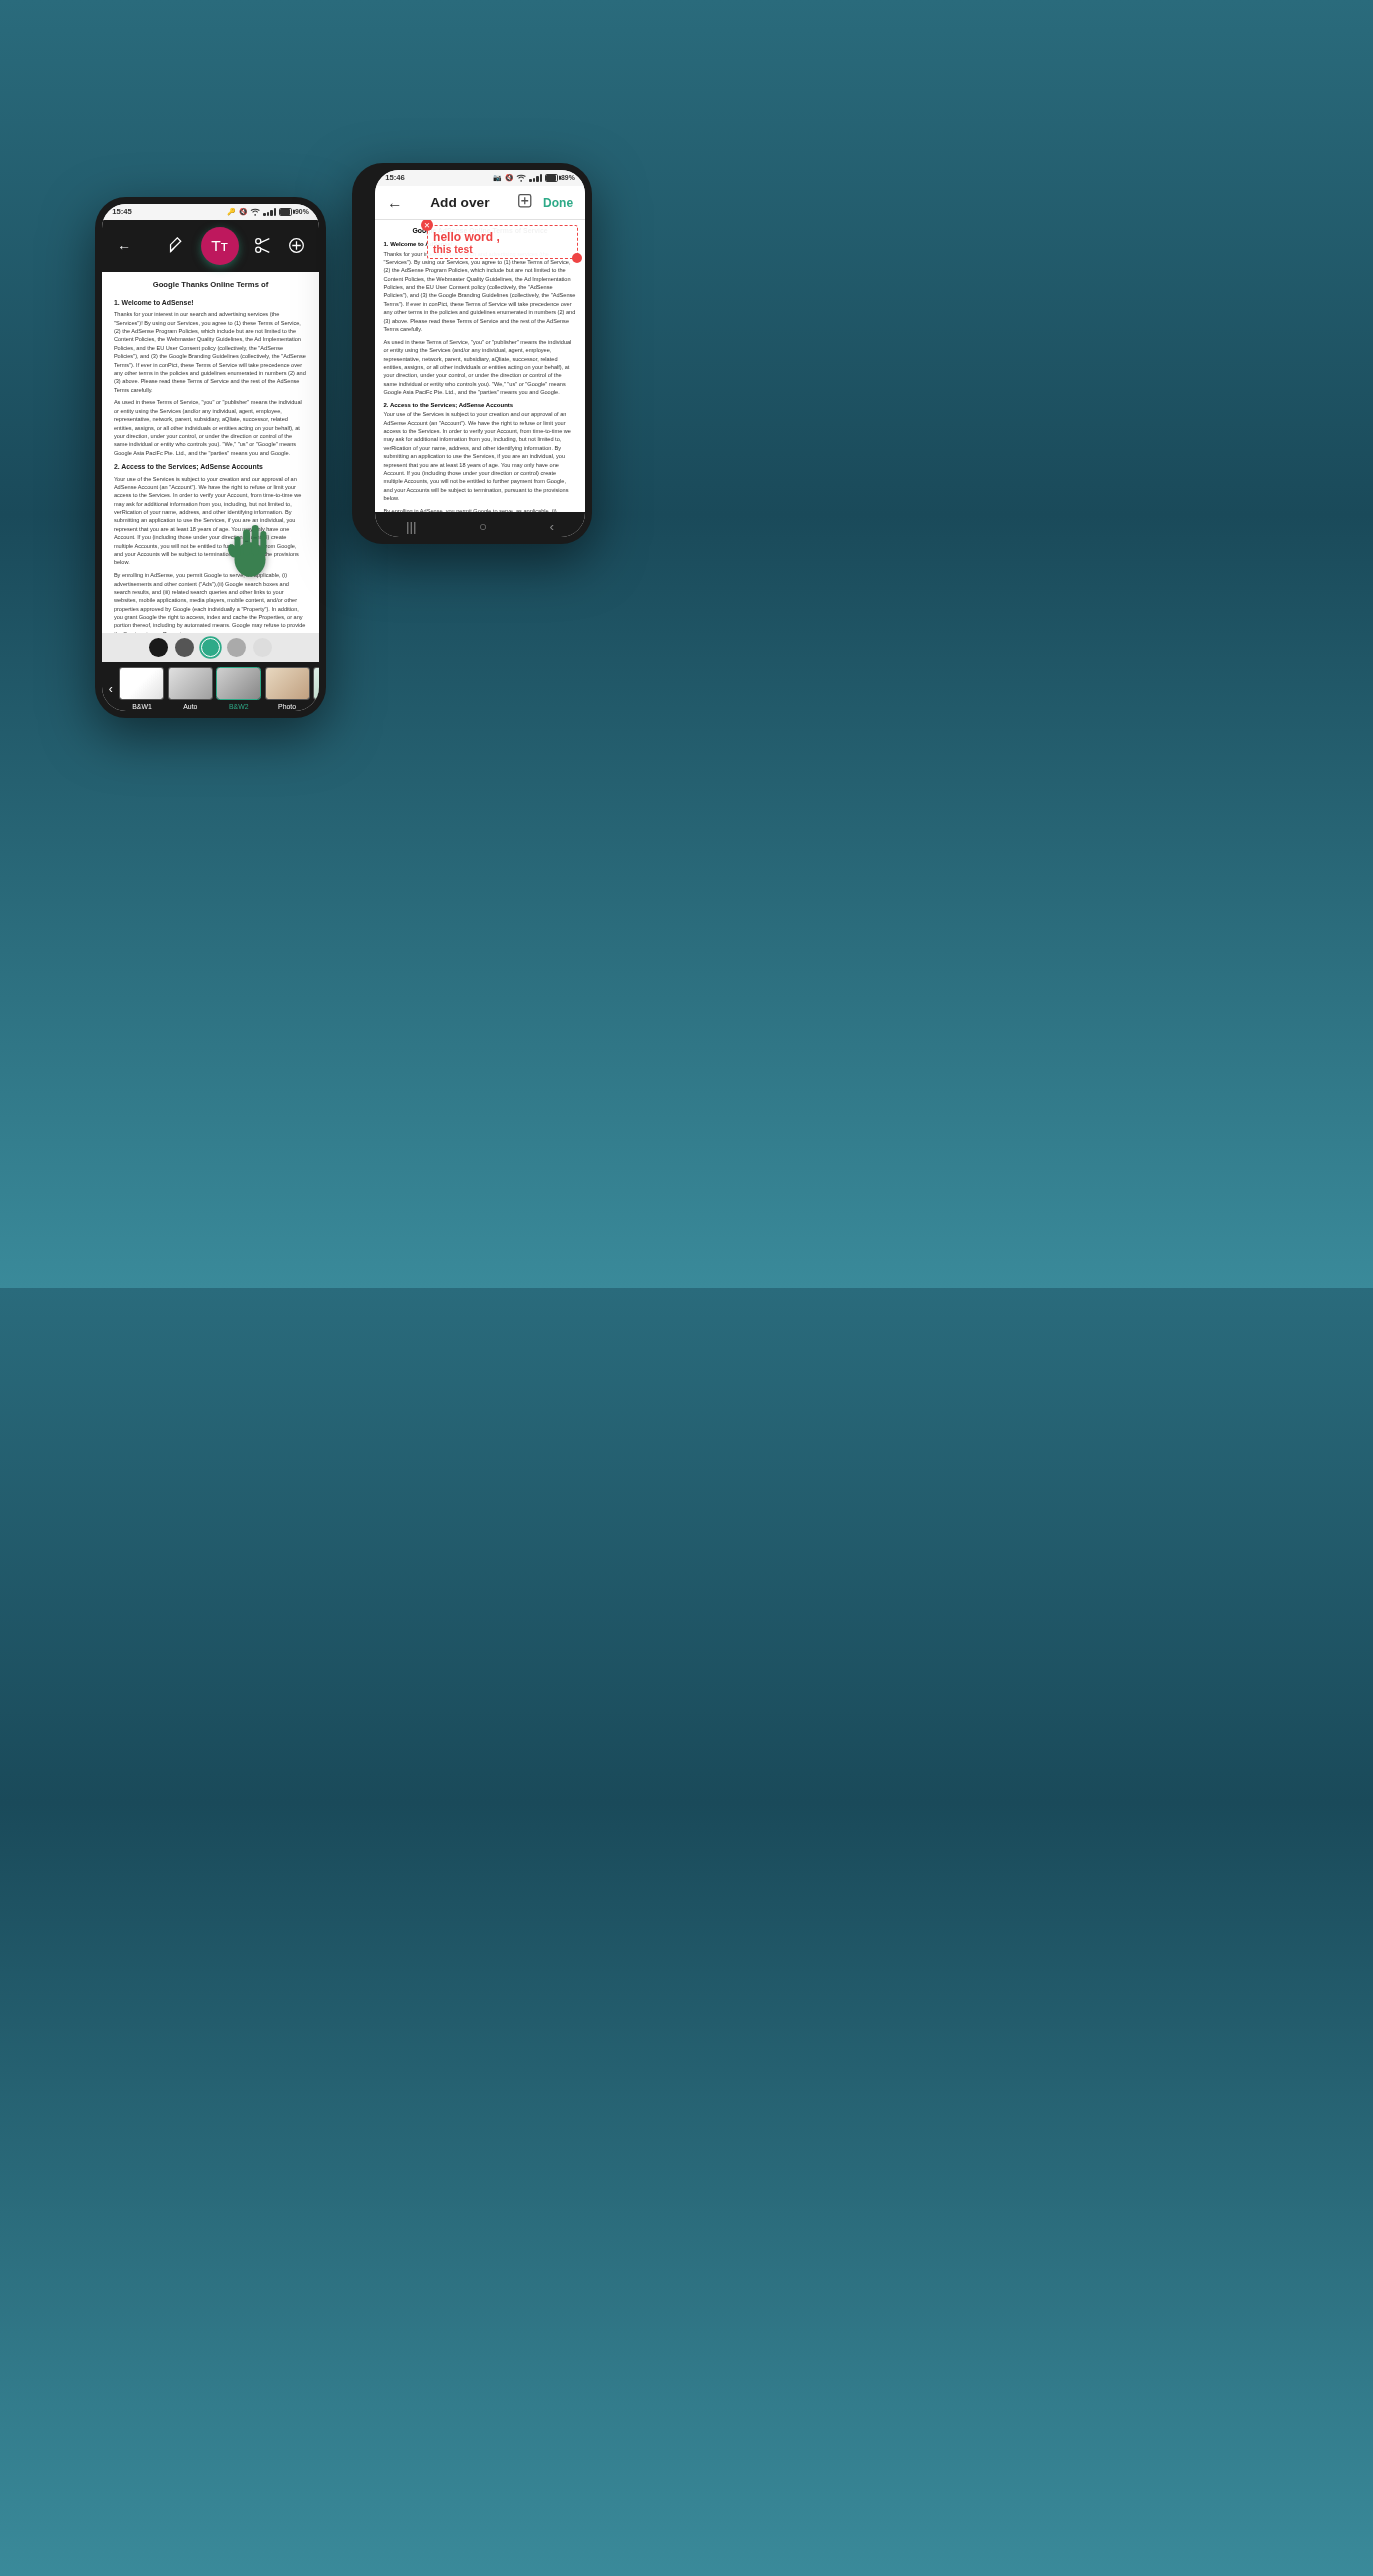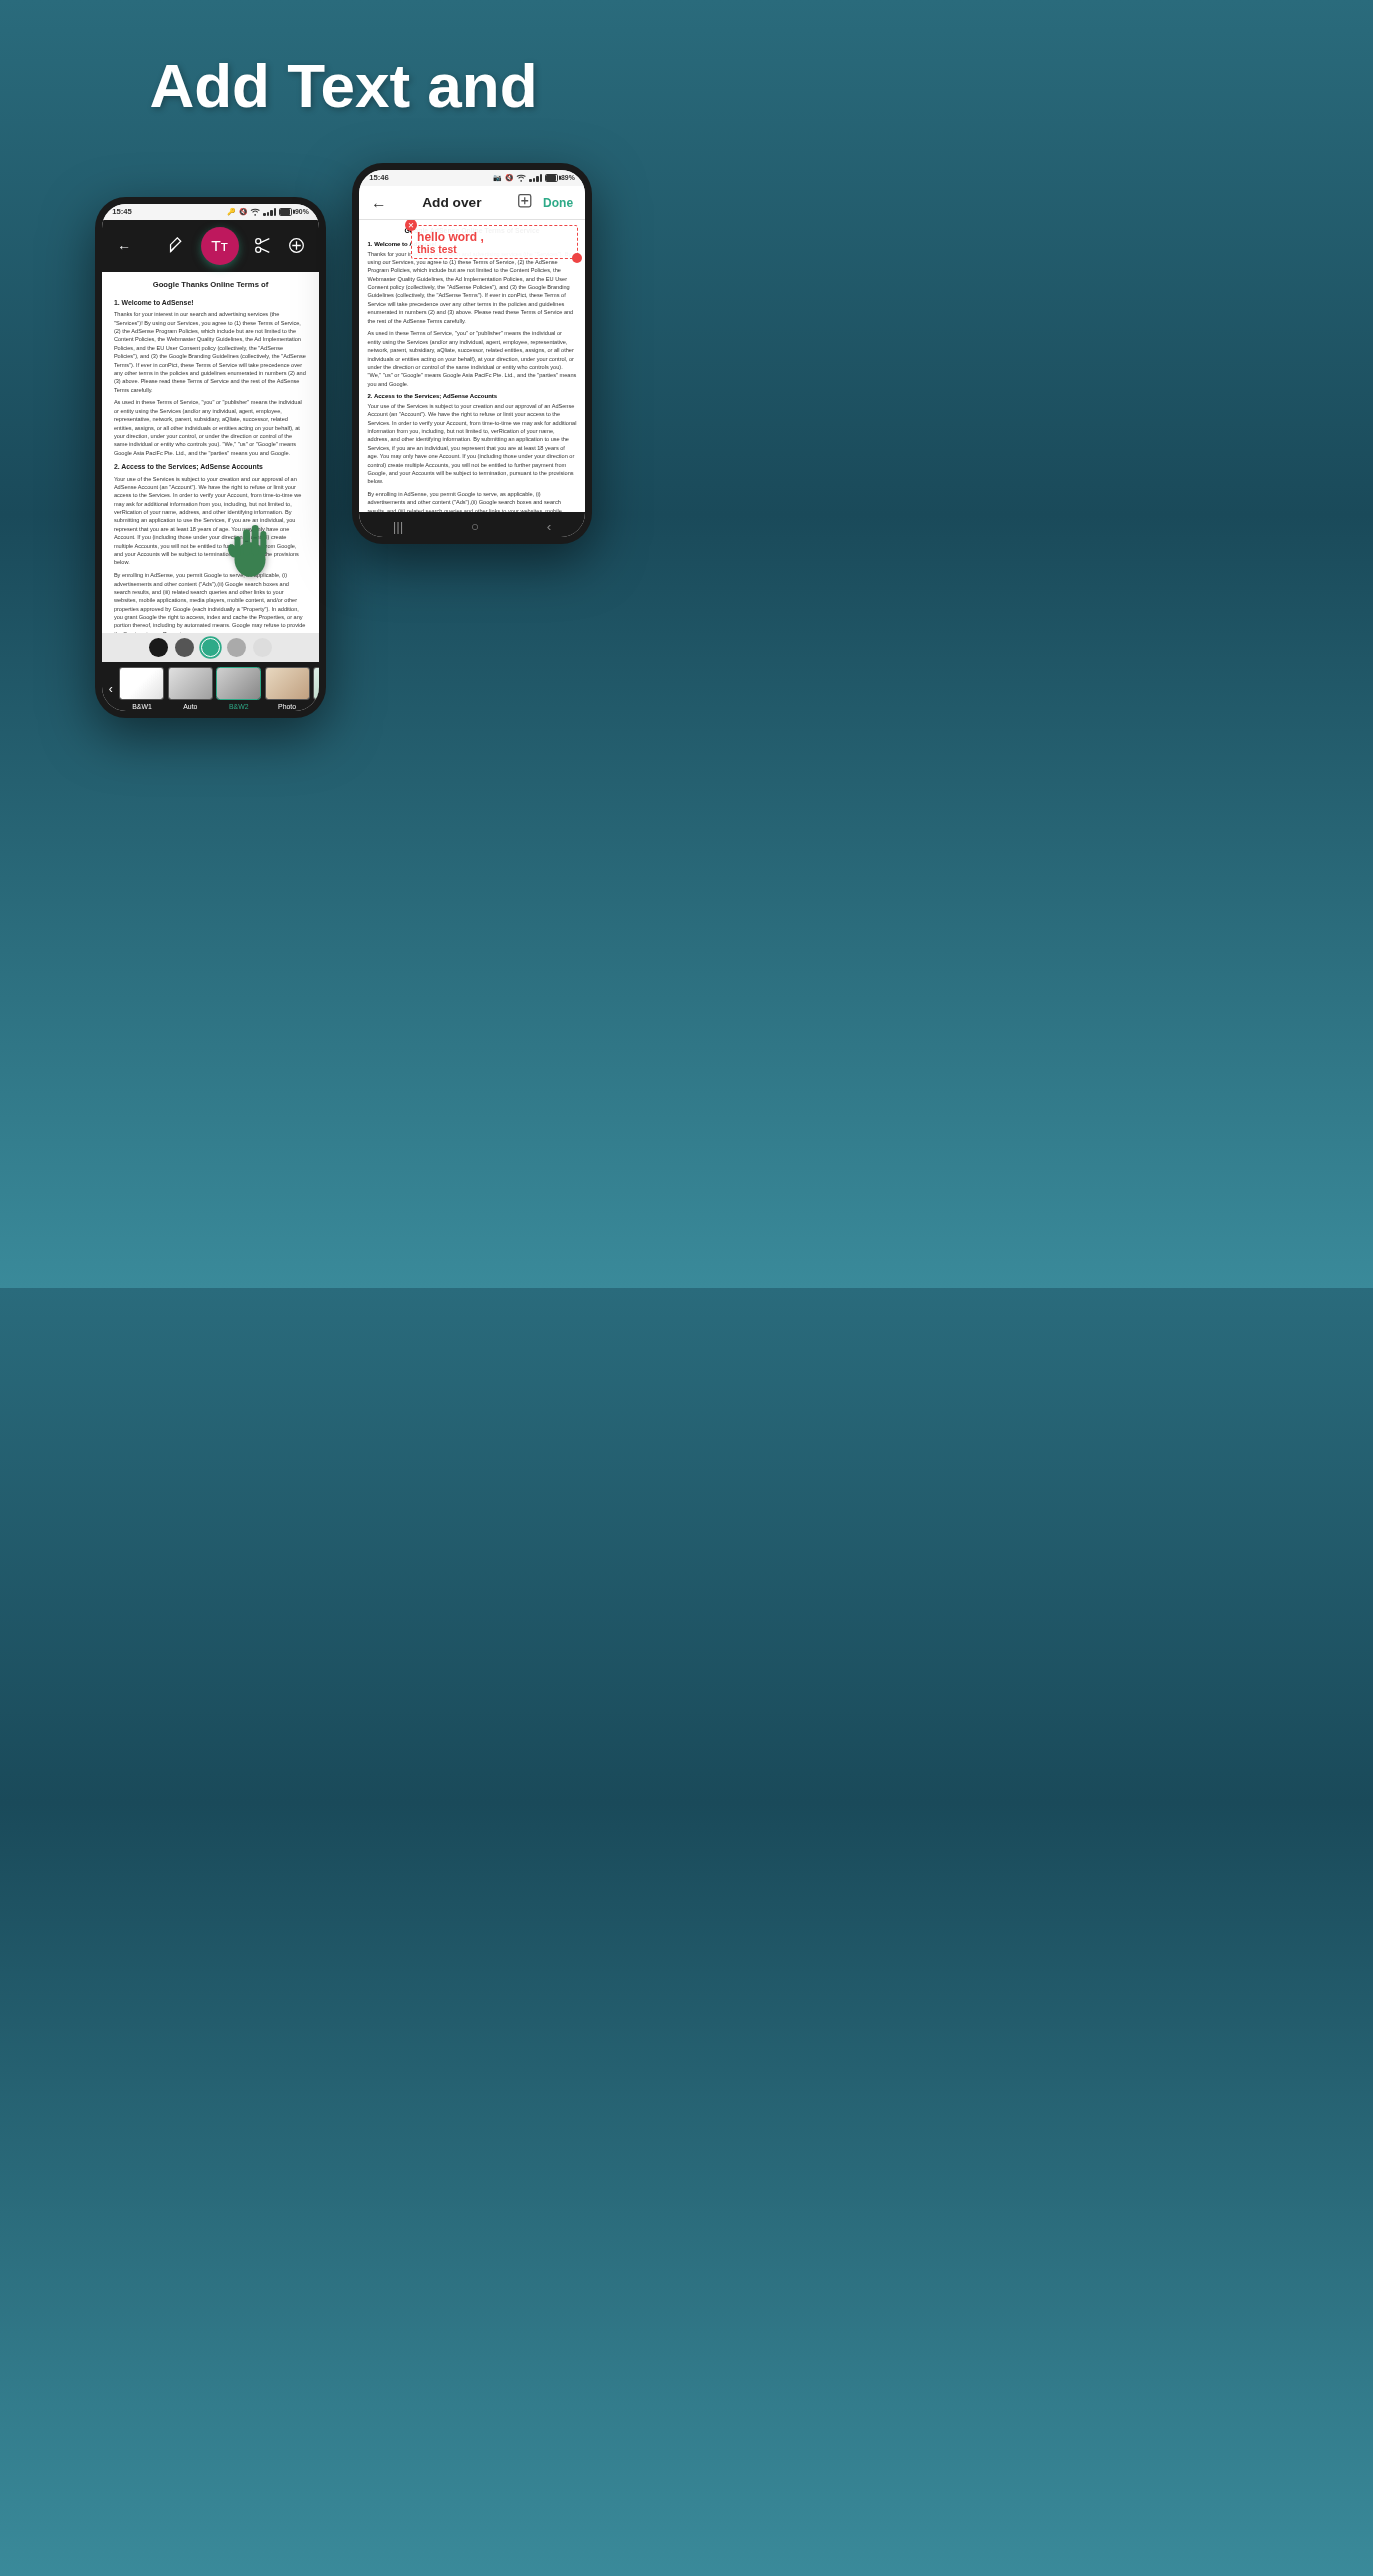--- a/index.html
+++ b/index.html
@@ -59,20 +59,21 @@
       overflow: hidden;
       position: relative;
     }
 
     .phone-screen-left {
       height: 507px;
     }
 
     .phone-screen-right {
       height: 367px;
+      margin-left: 16px;
     }
 
     
     .status-bar {
       display: flex;
       justify-content: space-between;
       align-items: center;
       padding: 3.4px 10.3px;
       background: #f5f5f5;
       font-size: 7.7px;
@@ -380,21 +381,21 @@
       background: #333;
       width: 2.6px;
       border-radius: 0.9px;
     }
   </style>
 </head>
 <body>
 
 <div class="title-area">
   <h1>
-    <span>Add Text and</span><br>
+    <br>
   </h1>
 </div>
 
 <div class="phones-container">
 
   <div class="phone-frame phone-frame-left">
     <div class="phone-screen phone-screen-left">
 
       <div class="status-bar">
         <span class="status-bar-left">15:45</span>

